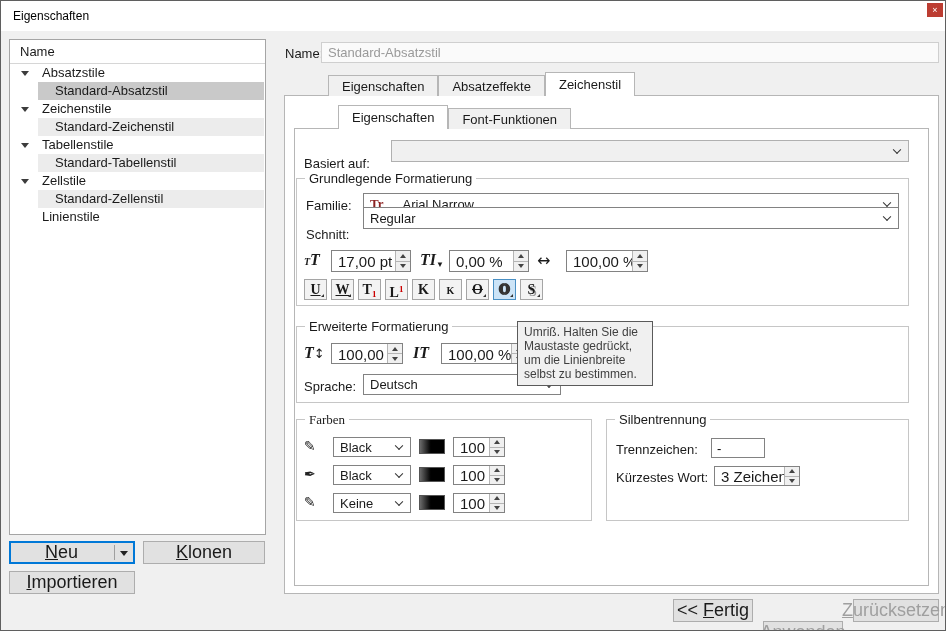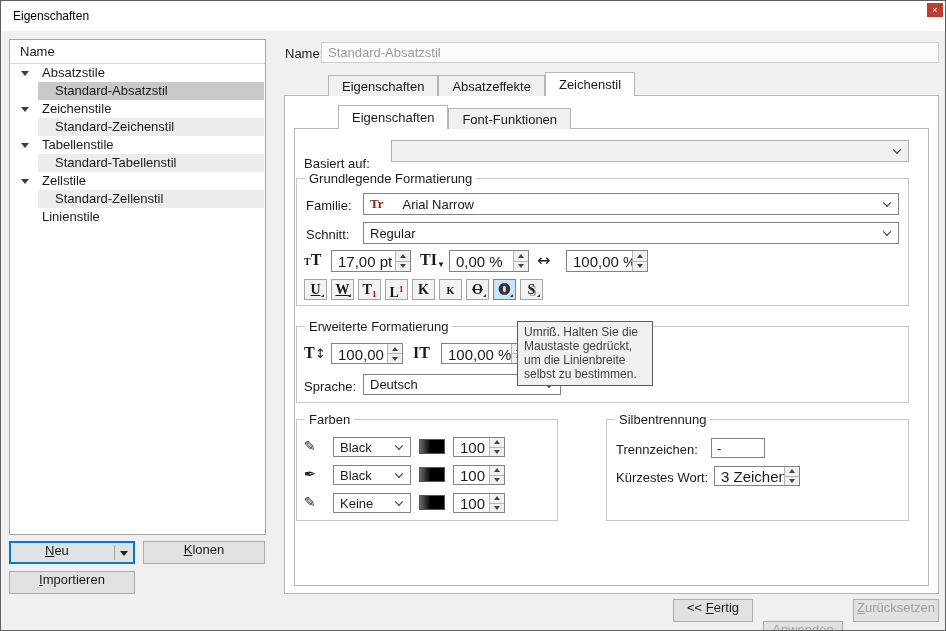--- a/index.html
+++ b/index.html
@@ -18,21 +18,21 @@
   .tree-item .chev { position: absolute; left: 11px; top: 7px; width: 0; height: 0;
                      border-left: 4px solid transparent; border-right: 4px solid transparent; border-top: 5px solid #3c3c3c; }
   .tree-item .ti-label { position: relative; z-index: 1; }
   .tree-item.parent .ti-label { margin-left: 32px; }
   .tree-item.child .ti-label { margin-left: 45px; }
   .tree-item.child .ti-bg { position: absolute; left: 28px; right: 1px; top: 0; bottom: 0; }
   .tree-item.alt .ti-bg { background: #ececec; }
   .tree-item.selected .ti-bg { background: #c9c9c9; }
 
   
-  .btn { position: absolute; background: #e1e1e1; border: 1px solid #adadad; display: flex; justify-content: center; font-size: 13px; cursor: pointer; }
+  .btn { position: absolute; background: #e1e1e1; border: 1px solid #adadad; display: flex; align-items: center; justify-content: center; font-size: 18px; cursor: pointer; }
   .btn.focused { border: 2px solid #0078d7; }
   .btn.disabled { color: #9f9f9f; cursor: default; }
   .btn .mn { display: inline-block; }
   .mn::first-letter { text-decoration: underline; }
   .btn.split { justify-content: flex-start; padding-left: 34px; }
   .split-sep { position: absolute; right: 18px; top: 2px; bottom: 2px; width: 1px; background: #9f9f9f; }
   .split-arrow { position: absolute; right: 5px; top: 50%; margin-top: -2px; width: 0; height: 0;
                  border-left: 4px solid transparent; border-right: 4px solid transparent; border-top: 5px solid #222; }
 
   
@@ -64,21 +64,21 @@
   .sb { flex: 1; position: relative; background: #f0f0f0; border-left: 1px solid #b5b5b5; cursor: pointer; }
   .sb.up { border-bottom: 1px solid #b5b5b5; }
   .sb::after { content: ""; position: absolute; left: 50%; top: 50%; transform: translate(-50%,-50%); width: 0; height: 0; }
   .sb.up::after { border-left: 3px solid transparent; border-right: 3px solid transparent; border-bottom: 4px solid #444; }
   .sb.dn::after { border-left: 3px solid transparent; border-right: 3px solid transparent; border-top: 4px solid #444; }
 
   
   .tinput { position: absolute; border: 1px solid #828282; background: #fff; font-size: 13px; padding-left: 5px; font-family: "Liberation Sans", sans-serif; }
 
   
-  .ic { position: absolute; font-family: "Liberation Serif", serif; font-weight: bold; color: #1a1a1a; white-space: nowrap; }
+  .ic { position: absolute; font-family: "Liberation Serif", serif; font-weight: bold; color: #1a1a1a; white-space: nowrap; font-style: italic; }
   .ic .big { font-size: 16px; }
   .ic .sm { font-size: 10px; }
   .ic .mkdn { font-size: 8px; vertical-align: -2px; }
   .ic .arrw { font-size: 13px; font-family: "DejaVu Sans", sans-serif; font-weight: normal; }
   .pen-ic { position: absolute; font-size: 14px; color: #222; font-family: "DejaVu Sans", sans-serif; }
 
   
   .tgl { position: absolute; top: 278px; width: 23px; height: 21px; background: #f3f3f3; border: 1px solid #a5a5a5;
          text-align: center; font-family: "Liberation Serif", serif; font-weight: bold; font-size: 14px; line-height: 19px; cursor: pointer; }
   .tgl.pressed { background: #cce4f7; border-color: #4a90c4; }
@@ -194,21 +194,21 @@
   <span class="lbl" style="left:305px; top:197px; z-index:2;">Familie:</span>
   <div class="combo" style="left:362px; top:192px; width:536px; z-index:2;">
     <span class="combo-text">
       <span class="tr-ic">Tr</span>
       <span>Arial Narrow</span>
     </span>
     <span class="combo-arrow"></span>
   </div>
 
   <span class="lbl" style="left:305px; top:226px; z-index:2;">Schnitt:</span>
-  <div class="combo" style="left:362px; top:221px; width:536px; z-index:2;">
+  <div class="combo" style="left:362px; top:206px; width:536px; z-index:2;">
     <span class="combo-text">
         <span>Regular</span>
       </span>
     <span class="combo-arrow"></span>
   </div>
 
   <span class="ic" style="left:303px; top:250px; z-index:2;"><span class="sm">T</span><span class="big">T</span></span>
   <div class="spin" style="left:330px; top:249px; width:80px; z-index:2;">
     <span class="spin-val">17,00 pt</span>
     <span class="spin-btns">
@@ -288,21 +288,21 @@
   <span class="lbl" style="left:303px; top:378px; z-index:2;">Sprache:</span>
   <div class="combo" style="left:362px; top:373px; width:198px; height:21px; z-index:2;">
     <span class="combo-text">
         <span>Deutsch</span>
       </span>
     <span class="combo-arrow"></span>
   </div>
 
   <div class="tooltip">Umriß. Halten Sie die Maustaste gedrückt, um die Linienbreite selbst zu bestimmen.</div>
 
-  <div class="group" style="left:295px; top:418px; width:262px; height:102px; z-index:2;">
+  <div class="group" style="left:295px; top:418px; width:296px; height:102px; z-index:2;font-family:Liberation Serif, serif;">
     <span class="group-title">Farben</span>
   </div>
 
   <span class="pen-ic" style="left:303px; top:437px; z-index:2;">✎</span>
   <div class="combo" style="left:332px; top:436px; width:78px; height:20px; z-index:2;">
     <span class="combo-text">
         <span>Black</span>
       </span>
     <span class="combo-arrow"></span>
   </div>

